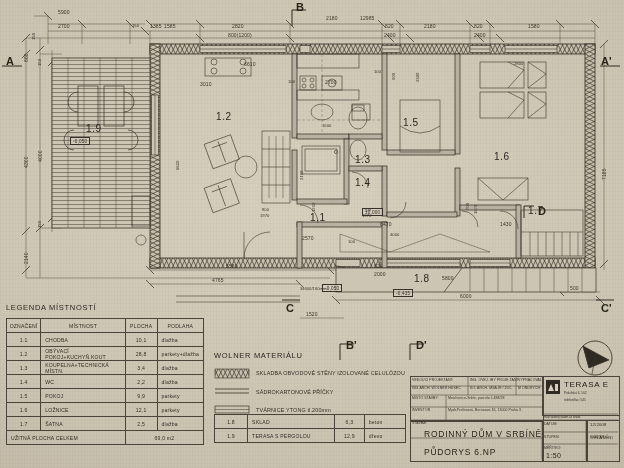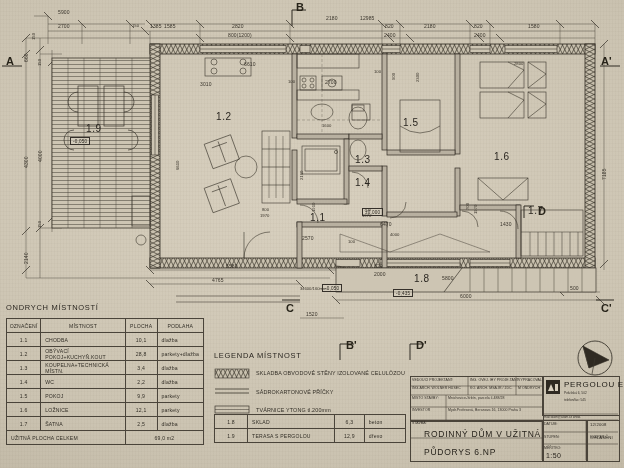--- a/index.html
+++ b/index.html
@@ -528,21 +528,21 @@
 <div class="lbl t-dim-s" style="left:362px;top:214px;">1970</div>
 <div class="lbl t-dim-s" style="left:262px;top:208px;">800</div>
 <div class="lbl t-dim-s" style="left:260px;top:214px;">1970</div>
 <div class="lbl t-dim-s rot" style="left:416px;top:82px;">2300</div>
 <div class="lbl t-dim-s" style="left:514px;top:62px;">2800</div>
 <div class="lbl t-dim-s rot" style="left:392px;top:80px;">900</div>
 <div class="lbl t-dim-s rot" style="left:466px;top:210px;">700</div>
 <div class="lbl t-dim-s rot" style="left:474px;top:214px;">1970</div>
 <div class="lbl t-dim-s rot" style="left:176px;top:170px;">6610</div>
 
-<div class="lbl t-leg-title" style="left:6px;top:304px;">ONDRYCH MÍSTNOSTÍ</div>
+<div class="lbl t-leg-title" style="left:6px;top:304px;">LEGENDA MÍSTNOSTÍ</div>
 
 <table class="tbl" id="room-legend-table">
   <tbody>
         <tr>
     <td class="c" style="width:34px;">OZNAČENÍ</td>
     <td class="c" style="width:86px;">MÍSTNOST</td>
     <td class="c" style="width:32px;">PLOCHA</td>
     <td class="c" style="width:46px;">PODLAHA</td>
   </tr>
   <tr>
@@ -587,21 +587,21 @@
     <td class="c">2,5</td>
     <td class="l">dlažba</td>
   </tr>
   <tr>
     <td class="l" colspan="2">UŽITNÁ PLOCHA CELKEM</td>
     <td class="c" colspan="2">69,0 m2</td>
   </tr>
 </tbody>
     </table>
 
-<div class="lbl t-leg-title" style="left:214px;top:352px;">LEGENDA MÍSTNOST</div>
+<div class="lbl t-leg-title" style="left:214px;top:352px;">WOLNER MATERIÁLU</div>
 
 <svg width="48" height="62" style="left:214px;top:368px;">
   <g>
     <rect x="1" y="1" width="34" height="9" fill="url(#wallHatch)" stroke="#3a352c" stroke-width="0.6"></rect>
     <line x1="1" y1="21" x2="35" y2="21" stroke="#3a352c" stroke-width="0.8"></line>
     <line x1="1" y1="25" x2="35" y2="25" stroke="#3a352c" stroke-width="0.8"></line>
     <rect x="1" y="38" width="34" height="7" fill="none" stroke="#3a352c" stroke-width="0.7"></rect>
     <line x1="1" y1="41.5" x2="35" y2="41.5" stroke="#3a352c" stroke-width="0.5"></line>
   </g>
 </svg>
@@ -641,30 +641,30 @@
 <div class="lbl t-tb" style="left:412px;top:397px;">MÍSTO STAVBY:</div>
 <div class="lbl t-tb" style="left:448px;top:397px;">Mnichovice-Srbín, parcela č.488/28</div>
 <div class="lbl t-tb" style="left:412px;top:409px;">INVESTOR</div>
 <div class="lbl t-tb" style="left:448px;top:409px;">Mydr.Profesová, Beranova 16, 13000 Praha 3</div>
 
 <svg width="14" height="14" style="left:546px;top:380px;">
   <rect x="0" y="0" width="14" height="14" fill="#2f2a22"></rect>
   <path d="M2 11 L5 4 L8 11 Z" fill="#d8d0bf"></path>
   <rect x="9" y="4" width="3" height="7" fill="#d8d0bf"></rect>
 </svg>
-<div class="lbl t-brand" style="left:564px;top:381px;">PERGOLOU E</div>
+<div class="lbl t-brand" style="left:564px;top:381px;">TERASA E</div>
 <div class="lbl t-brand-s" style="left:564px;top:392px;">Pelušská 6, 502</div>
 <div class="lbl t-brand-s" style="left:564px;top:399px;">telefon/fax: 545 </div>
 <div class="lbl t-brand-s" style="left:544px;top:416px;">mail:atam@atam.cz      www.</div>
 
 <div class="tb-box" style="left:410px;top:420px;width:132px;height:40px;"></div>
 <div class="tb-box" style="left:542px;top:420px;width:44px;height:40px;"></div>
 <div class="tb-box" style="left:586px;top:420px;width:32px;height:40px;"></div>
 <div class="lbl t-tb" style="left:412px;top:422px;">STAVBA:</div>
-<div class="lbl t-title" style="left:424px;top:430px;">RODINNÝ DŮM V UŽITNÁ</div>
+<div class="lbl t-title" style="left:424px;top:430px;">RODINNÝ DŮM V SRBÍNĚ</div>
 <div class="lbl t-title" style="left:424px;top:448px;">PŮDORYS 6.NP</div>
 
 <div class="lbl t-tb" style="left:544px;top:423px;">DATUM:</div>
 <div class="lbl t-tb-b" style="left:590px;top:423px;">12/2008</div>
 <div class="lbl t-tb" style="left:544px;top:436px;">STUPEŇ:</div>
 <div class="lbl t-tb-b" style="left:590px;top:436px;">OHLÁŠENÍ</div>
 <div class="lbl t-tb" style="left:544px;top:447px;">MĚŘÍTKO:</div>
 <div class="lbl t-scale" style="left:546px;top:452px;">1:50</div>
 <div class="lbl t-tb" style="left:590px;top:436px;">VÝKRES Č.</div>
 

